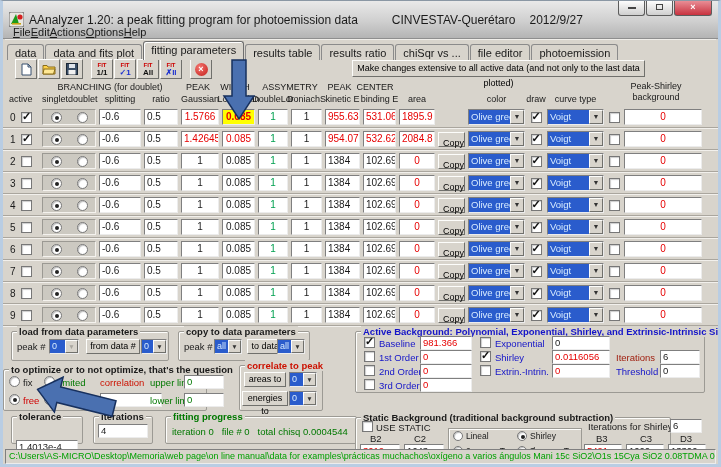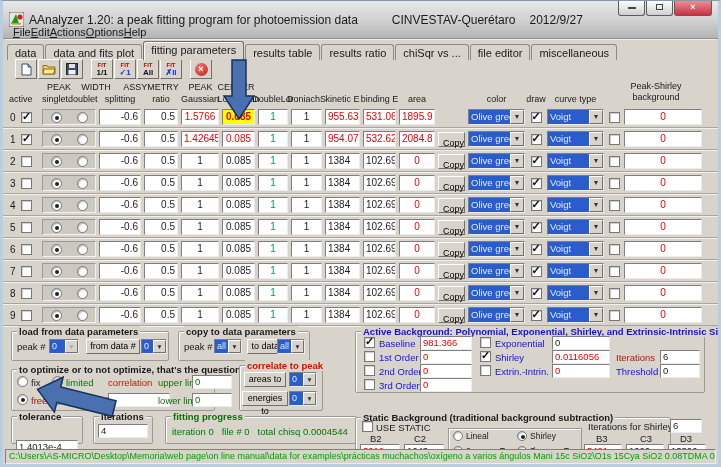--- a/index.html
+++ b/index.html
@@ -46,21 +46,21 @@
   .c-num{width:30px;display:flex;align-items:center;gap:4px;padding-left:1px;}
   .rownum{font-size:10px;width:7px;}
   .c-rad{width:54px;}
   .c-split{width:42px;} .c-ratio{width:34px;} .c-gauss{width:38px;} .c-lor{width:33px;}
   .c-dlor{width:30px;} .c-don{width:31px;} .c-kin{width:35px;} .c-bind{width:33px;}
   .c-area{width:36px;} .c-copy{width:27px;} .c-color{width:57px;} .c-draw{width:16px;}
   .c-curve{width:57px;} .c-ps{width:14px;} .c-psv{width:78px;}
   .cell-center{display:flex;justify-content:center;align-items:center;}
   .radgrp{height:16px;display:flex;justify-content:space-around;align-items:center;background:#ccc9c1;border:1px solid;border-color:#9b9993 #f4f2ee #f4f2ee #9b9993;}
   .inp{background:#fff;border:1px solid;border-color:#7f7f7f #ececec #ececec #7f7f7f;font-size:10px;height:16px;line-height:14px;padding:0 2px;overflow:hidden;white-space:nowrap;text-align:center;}
-  .ta-l{text-align:right;}
+  .ta-l{text-align:left;}
   .c-kin.inp,.c-bind.inp{text-align:left;}
   .red{color:#e60000;} .green{color:#00a050;}
   .hl{background:#ffff00;font-weight:bold;}
   .copybtn{height:15px;background:#d8d4cc;border:1px solid;border-color:#fdfdfb #70706c #70706c #fdfdfb;font-size:9px;line-height:12px;padding:4px;font-family:"Liberation Sans",sans-serif;}
   .combo{display:flex;background:#fff;border:1px solid;border-color:#7f7f7f #ececec #ececec #7f7f7f;height:16px;}
   .combo .txt{flex:1;font-size:9.5px;line-height:14px;padding:0 2px;background:#2a5ccc;color:#d8ecff;overflow:hidden;white-space:nowrap;}
   .combo .db{width:14px;background:#d8d4cc;border:1px solid;border-color:#fdfdfb #70706c #70706c #fdfdfb;font-size:7px;line-height:12px;text-align:center;color:#333;}
   .cb{width:11px;height:11px;background:#fff;border:1px solid #777;box-shadow:inset 1px 1px 1px rgba(0,0,0,.2);display:inline-block;position:relative;flex:none;}
   .cb.on::after{content:"✓";position:absolute;left:0px;top:-3px;font-size:11px;font-weight:bold;color:#111;}
   .radio{width:11px;height:11px;border-radius:50%;background:#fff;border:1px solid #777;box-shadow:inset 1px 1px 1px rgba(0,0,0,.25);display:inline-block;position:relative;flex:none;}
@@ -115,21 +115,21 @@
   </div>
 
   <div class="tabbar">
     <div class="tab">data</div>
     <div class="tab">data and fits plot</div>
     <div class="tab active">fitting parameters</div>
     <div class="tab">results table</div>
     <div class="tab">results ratio</div>
     <div class="tab">chiSqr vs ...</div>
     <div class="tab">file editor</div>
-    <div class="tab">miscellaneous</div>
+    <div class="tab">photoemission</div>
   </div>
 
   <div class="toolbar">
     <button class="tbtn">
       <svg width="11" height="13" viewBox="0 0 11 13">
           <path d="M1 1h6l3 3v8H1z" fill="#fff" stroke="#38506e"></path>
           <path d="M7 1l3 3H7z" fill="#cfd8e4" stroke="#38506e"></path>
         </svg>
     </button>
     <button class="tbtn">
@@ -158,23 +158,27 @@
       <span class="fit-bottom">All</span>
     </button>
     <button class="tbtn">
       <span class="fit-top">FIT</span>
       <span class="fit-bottom blue">✗ll</span>
     </button>
     <button class="tbtn gap">
       <span class="stop-glyph">×</span>
     </button>
   </div>
+  <button class="makechanges">Make changes extensive to all active data (and not only to the last data plotted)</button>
 
   <div class="hrow hdr-groups">
     <div class="hcell" style="width:30px"></div>
+    <div class="hcell" style="width:136px">
+        <span>BRANCHING (for doublet)</span>
+      </div>
     <div class="hcell span-two" style="width:74px">
       <span>PEAK</span>
       <span>WIDTH</span>
     </div>
     <div class="hcell" style="width:64px">
         <span>ASSYMETRY</span>
       </div>
     <div class="hcell span-two" style="width:71px">
       <span>PEAK</span>
       <span>CENTER</span>
@@ -606,21 +610,21 @@
       <span class="txt">all</span>
       <span class="db">▼</span>
     </div>
     <button class="sbtn" style="left:68px;top:7px;width:44px">to data #</button>
     <div class="scombo" style="left:98px;top:7px;width:28px;left:98px">
       <span class="txt">all</span>
       <span class="db">▼</span>
     </div>
   </div>
 
-  <div class="grp" style="left:8px;top:368px;width:204px;height:42px">
+  <div class="grp" style="left:0;top:368px;width:204px;height:42px">
     <span class="ttl">to optimize or to not optimize, that's the question</span>
     <span class="radio abs" style="left:5px;top:6px"></span>
     <span class="lbl abs" style="left:19px;top:7px">fix</span>
     <span class="radio abs" style="left:40px;top:6px"></span>
     <span class="lbl lbl-green abs" style="left:54px;top:7px">limited</span>
     <span class="lbl lbl-red abs" style="left:96px;top:7px">correlation</span>
     <span class="lbl lbl-green abs" style="left:146px;top:7px">upper limit</span>
     <div class="sinp lbl-green" style="left:180px;top:5px;width:40px">0</div>
     <span class="radio on abs" style="left:5px;top:24px"></span>
     <span class="lbl abs" style="left:19px;top:25px;color:#d00000">free</span>

